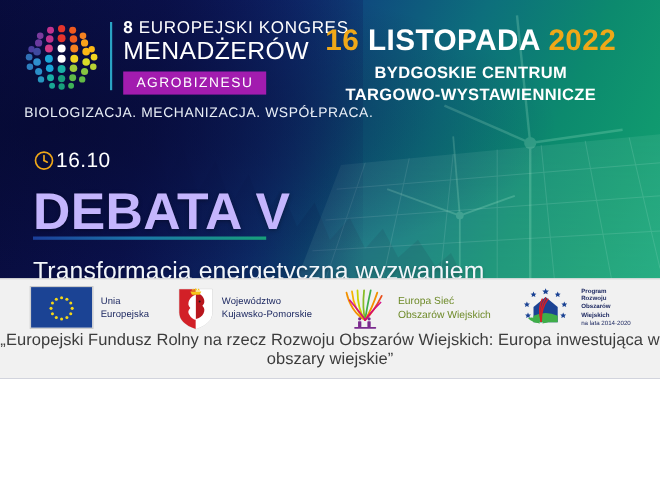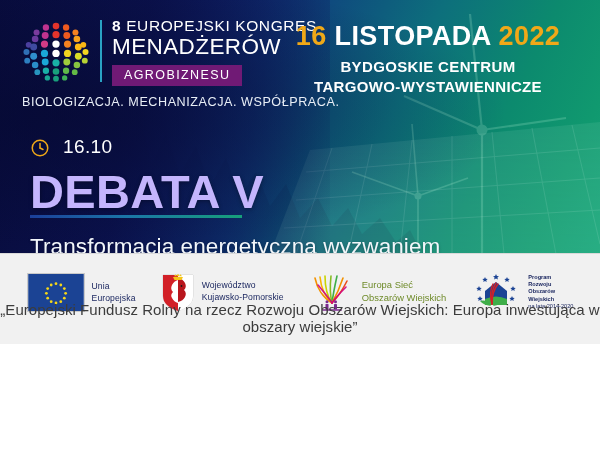--- a/index.html
+++ b/index.html
@@ -104,21 +104,21 @@
     font-size: 22.5px;
     letter-spacing: 0.4px;
     font-weight: 400;
     line-height: 1.1;
     margin-top: 1px;
     white-space: nowrap;
   }
   .badge-agro {
     display: inline-block;
     margin-top: 5px;
-    background: #701a75;
+    background: #a21caf;
     color: #ffffff;
     font-size: 12.5px;
     letter-spacing: 1.4px;
     font-weight: 500;
     padding: 3px 12px 4px 12px;
   }
   .tagline {
     position: absolute;
     left: 22px; top: 95px;
     color: #e8eef6;
@@ -151,21 +151,21 @@
     font-weight: 700;
     letter-spacing: 0.35px;
     line-height: 1.30;
     white-space: nowrap;
   }
 
   
   .clockrow {
     position: absolute;
     left: 30px; top: 136px;
-    display: flex; align-items: flex-end; gap: 13px;
+    display: flex; align-items: flex-start; gap: 1px;
   }
   .clock-icon { width: 20px; height: 20px; display: block; }
   .clock-time {
     color: #ffffff;
     font-size: 19px;
     letter-spacing: 0.4px;
     font-weight: 400;
   }
   .debate {
     position: absolute;
@@ -201,21 +201,21 @@
     left: 0; right: 0; bottom: 0;
     height: 90px;
     background: #f1f1f1;
     border-top: 1px solid #d9d9d9;
   }
   .logos {
     position: absolute;
     left: 0; right: 0; top: 6px;
     height: 52px;
     display: flex;
-    align-items: flex-end;
+    align-items: flex-start;
     justify-content: space-around;
     padding: 0 14px;
   }
   .logo-item {
     display: flex;
     align-items: center;
     gap: 7px;
   }
   .logo-cap {
     color: #16225c;

